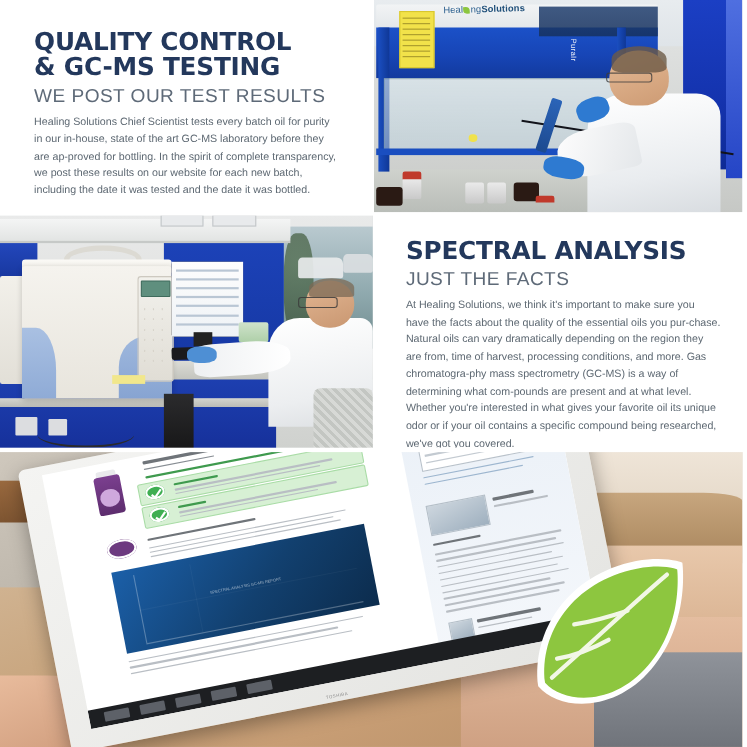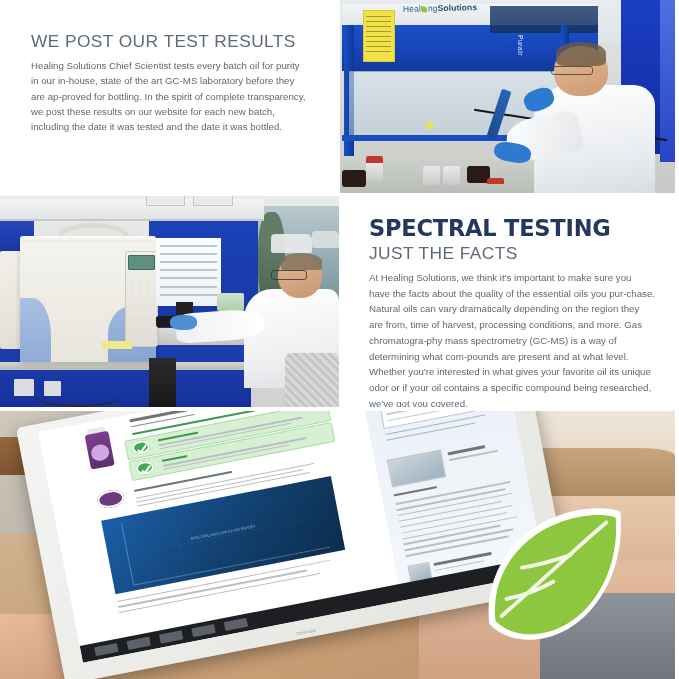--- a/index.html
+++ b/index.html
@@ -210,20 +210,22 @@
   
   .gutter { position:absolute; background:#ffffff; }
 </style>
 </head>
 <body>
 
 <div id="infographic">
 
   <section class="panel text-panel" id="panel-quality">
     <div class="inner">
+      <h1 class="headline">QUALITY CONTROL
+&amp; GC-MS TESTING</h1>
       <h2 class="subhead">WE POST OUR TEST RESULTS</h2>
       <p class="bodytext">Healing Solutions Chief Scientist tests every batch oil for purity in our in-house, state of the art GC-MS laboratory before they are ap-proved for bottling. In the spirit of complete transparency, we post these results on our website for each new batch, including the date it was tested and the date it was bottled.</p>
     </div>
   </section>
 
   <figure class="panel" id="photo-fumehood" style="margin:0">
     <div class="photo-scene">
       <div class="ph fh-wallback"></div>
       <div class="ph fh-ceiling"></div>
       <div class="ph fh-bluewall"></div>
@@ -347,21 +349,21 @@
       <div class="ph gc-chair"></div>
 
       <div class="ph gc-outlet"></div>
       <div class="ph gc-outlet2"></div>
       <div class="ph gc-cable"></div>
     </div>
   </figure>
 
   <section class="panel text-panel" id="panel-spectral">
     <div class="inner">
-      <h1 class="headline">SPECTRAL TESTING</h1>
+      <h1 class="headline">SPECTRAL ANALYSIS</h1>
       <h2 class="subhead">JUST THE FACTS</h2>
       <p class="bodytext">At Healing Solutions, we think it's important to make sure you have the facts about the quality of the essential oils you pur-chase. Natural oils can vary dramatically depending on the region they are from, time of harvest, processing conditions, and more. Gas chromatogra-phy mass spectrometry (GC-MS) is a way of determining what com-pounds are present and at what level. Whether you're interested in what gives your favorite oil its unique odor or if your oil contains a specific compound being researched, we've got you covered.</p>
     </div>
   </section>
 
   <figure class="panel" id="photo-tablet" style="margin:0">
     <div class="photo-scene">
       <div class="ph tb-bg"></div>
       <div class="ph tb-sofa-top"></div>
       <div class="ph tb-sofa-arm"></div>

